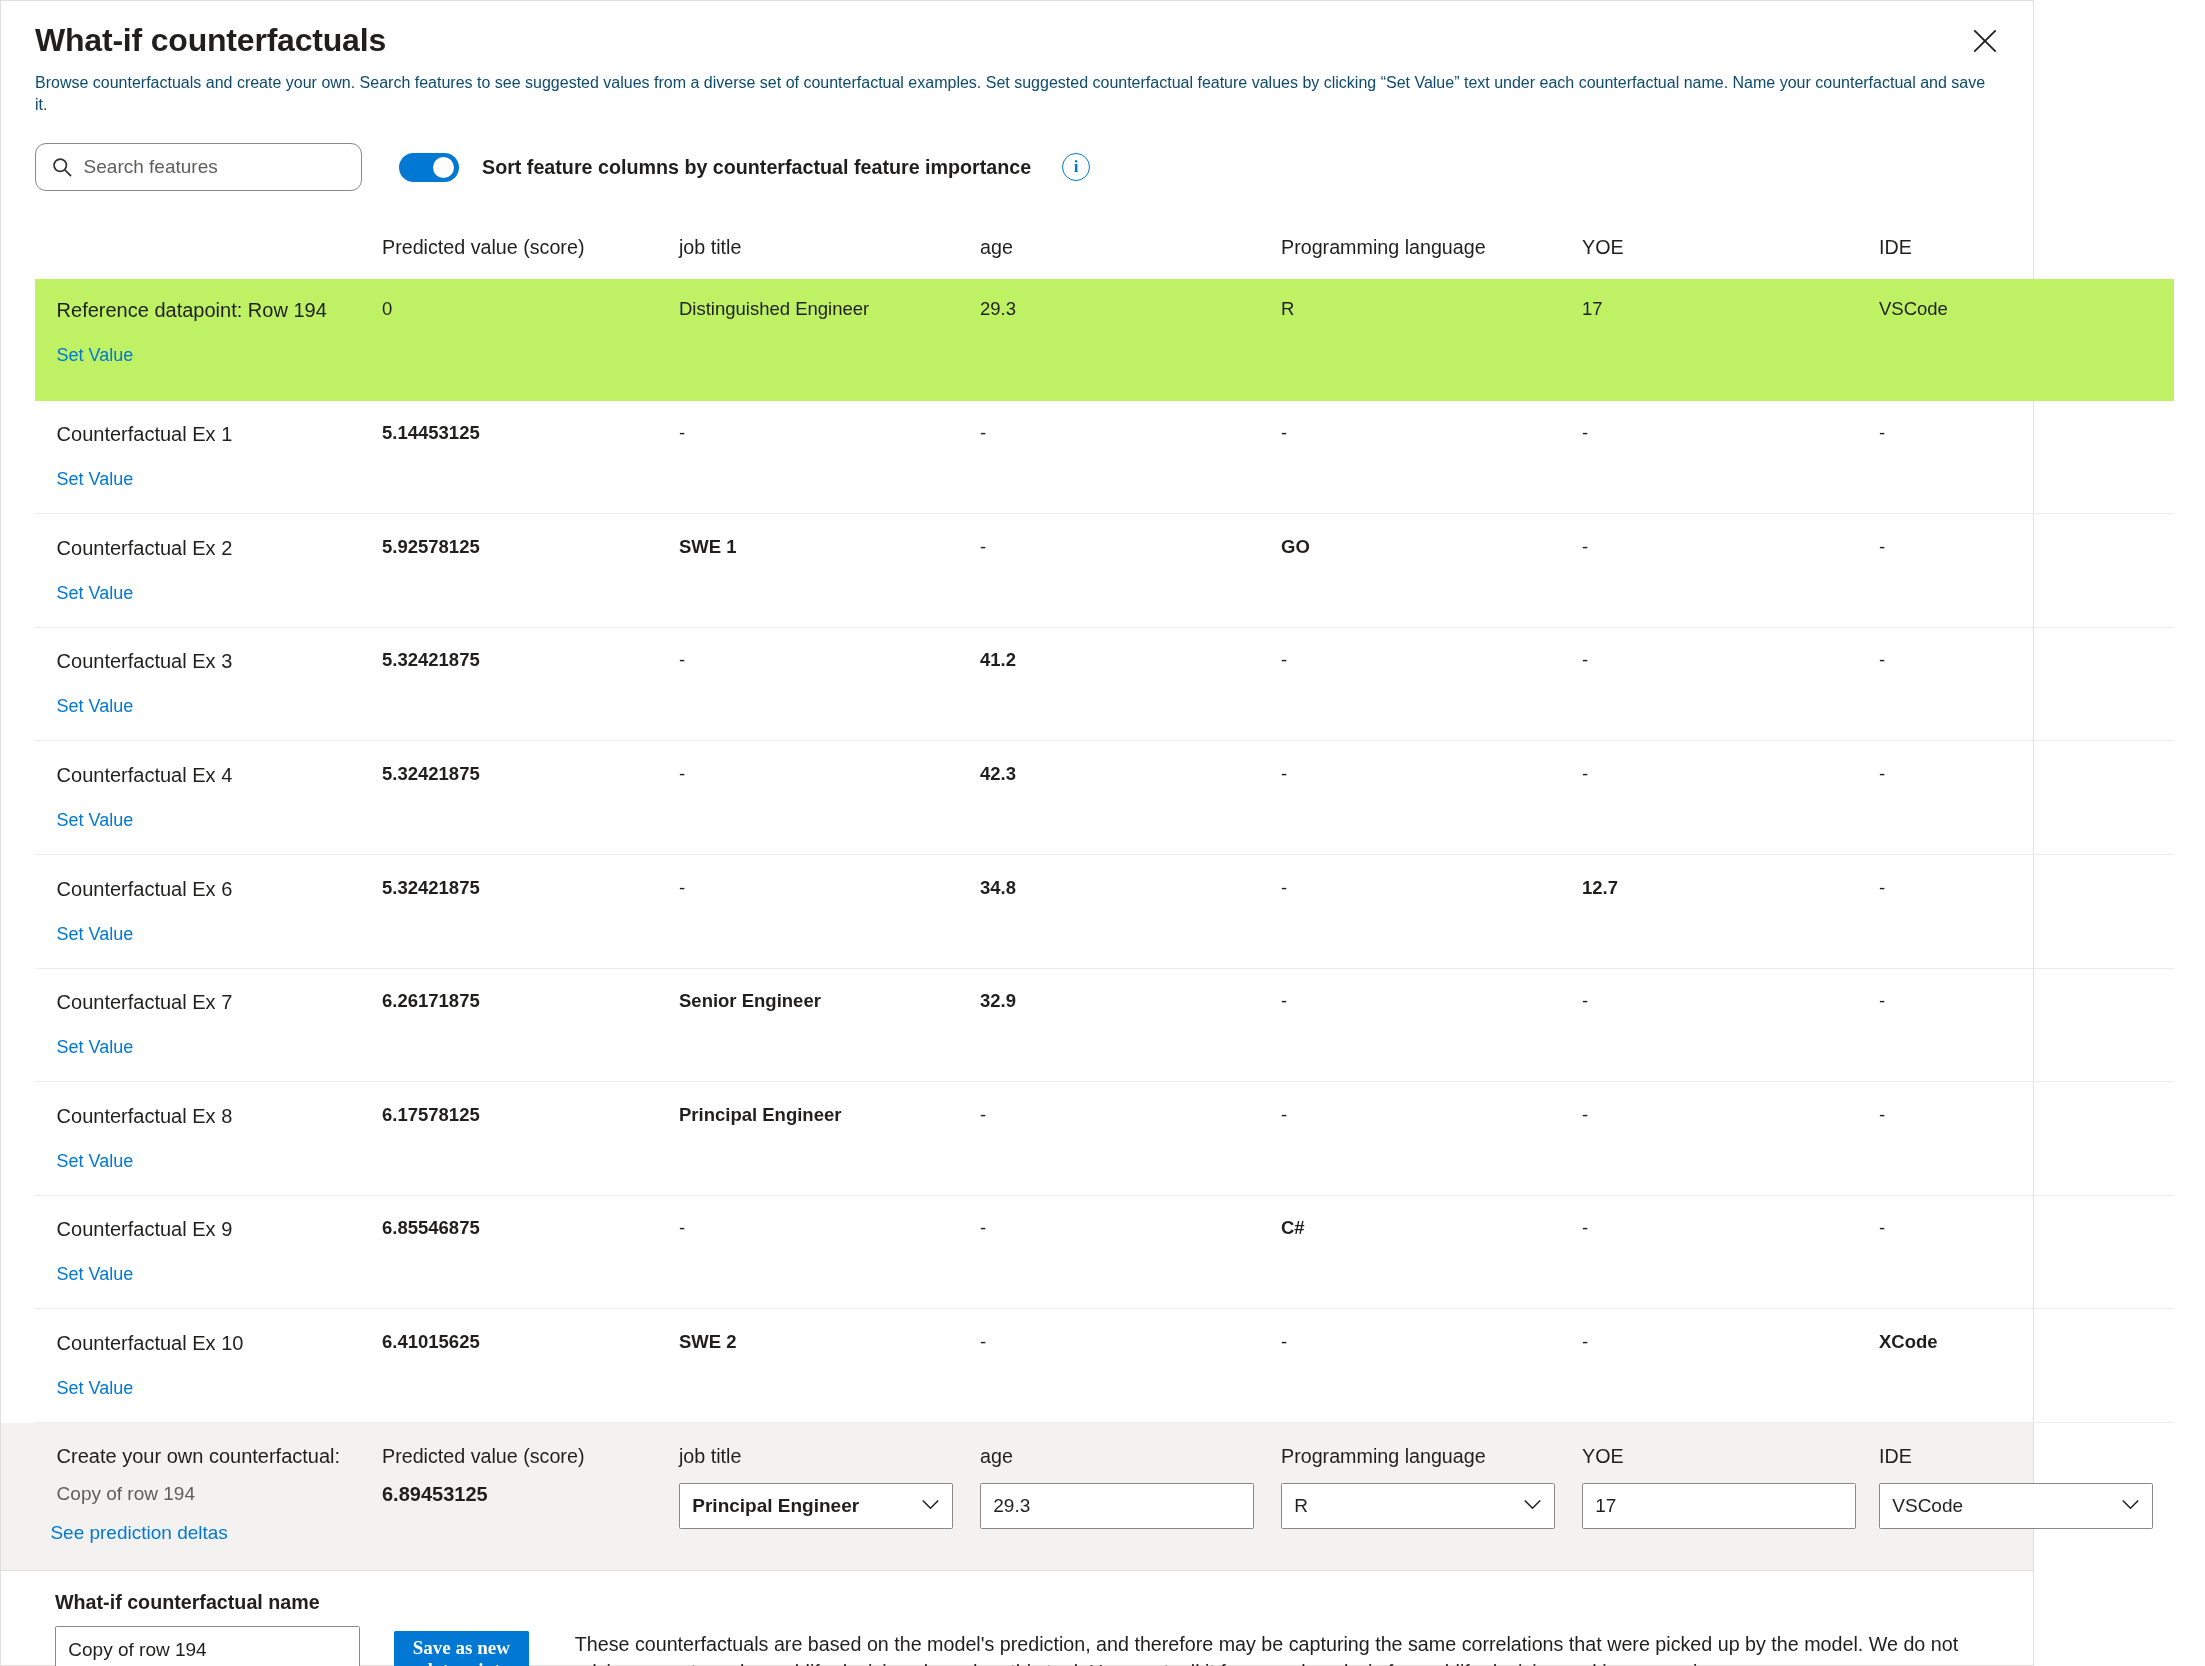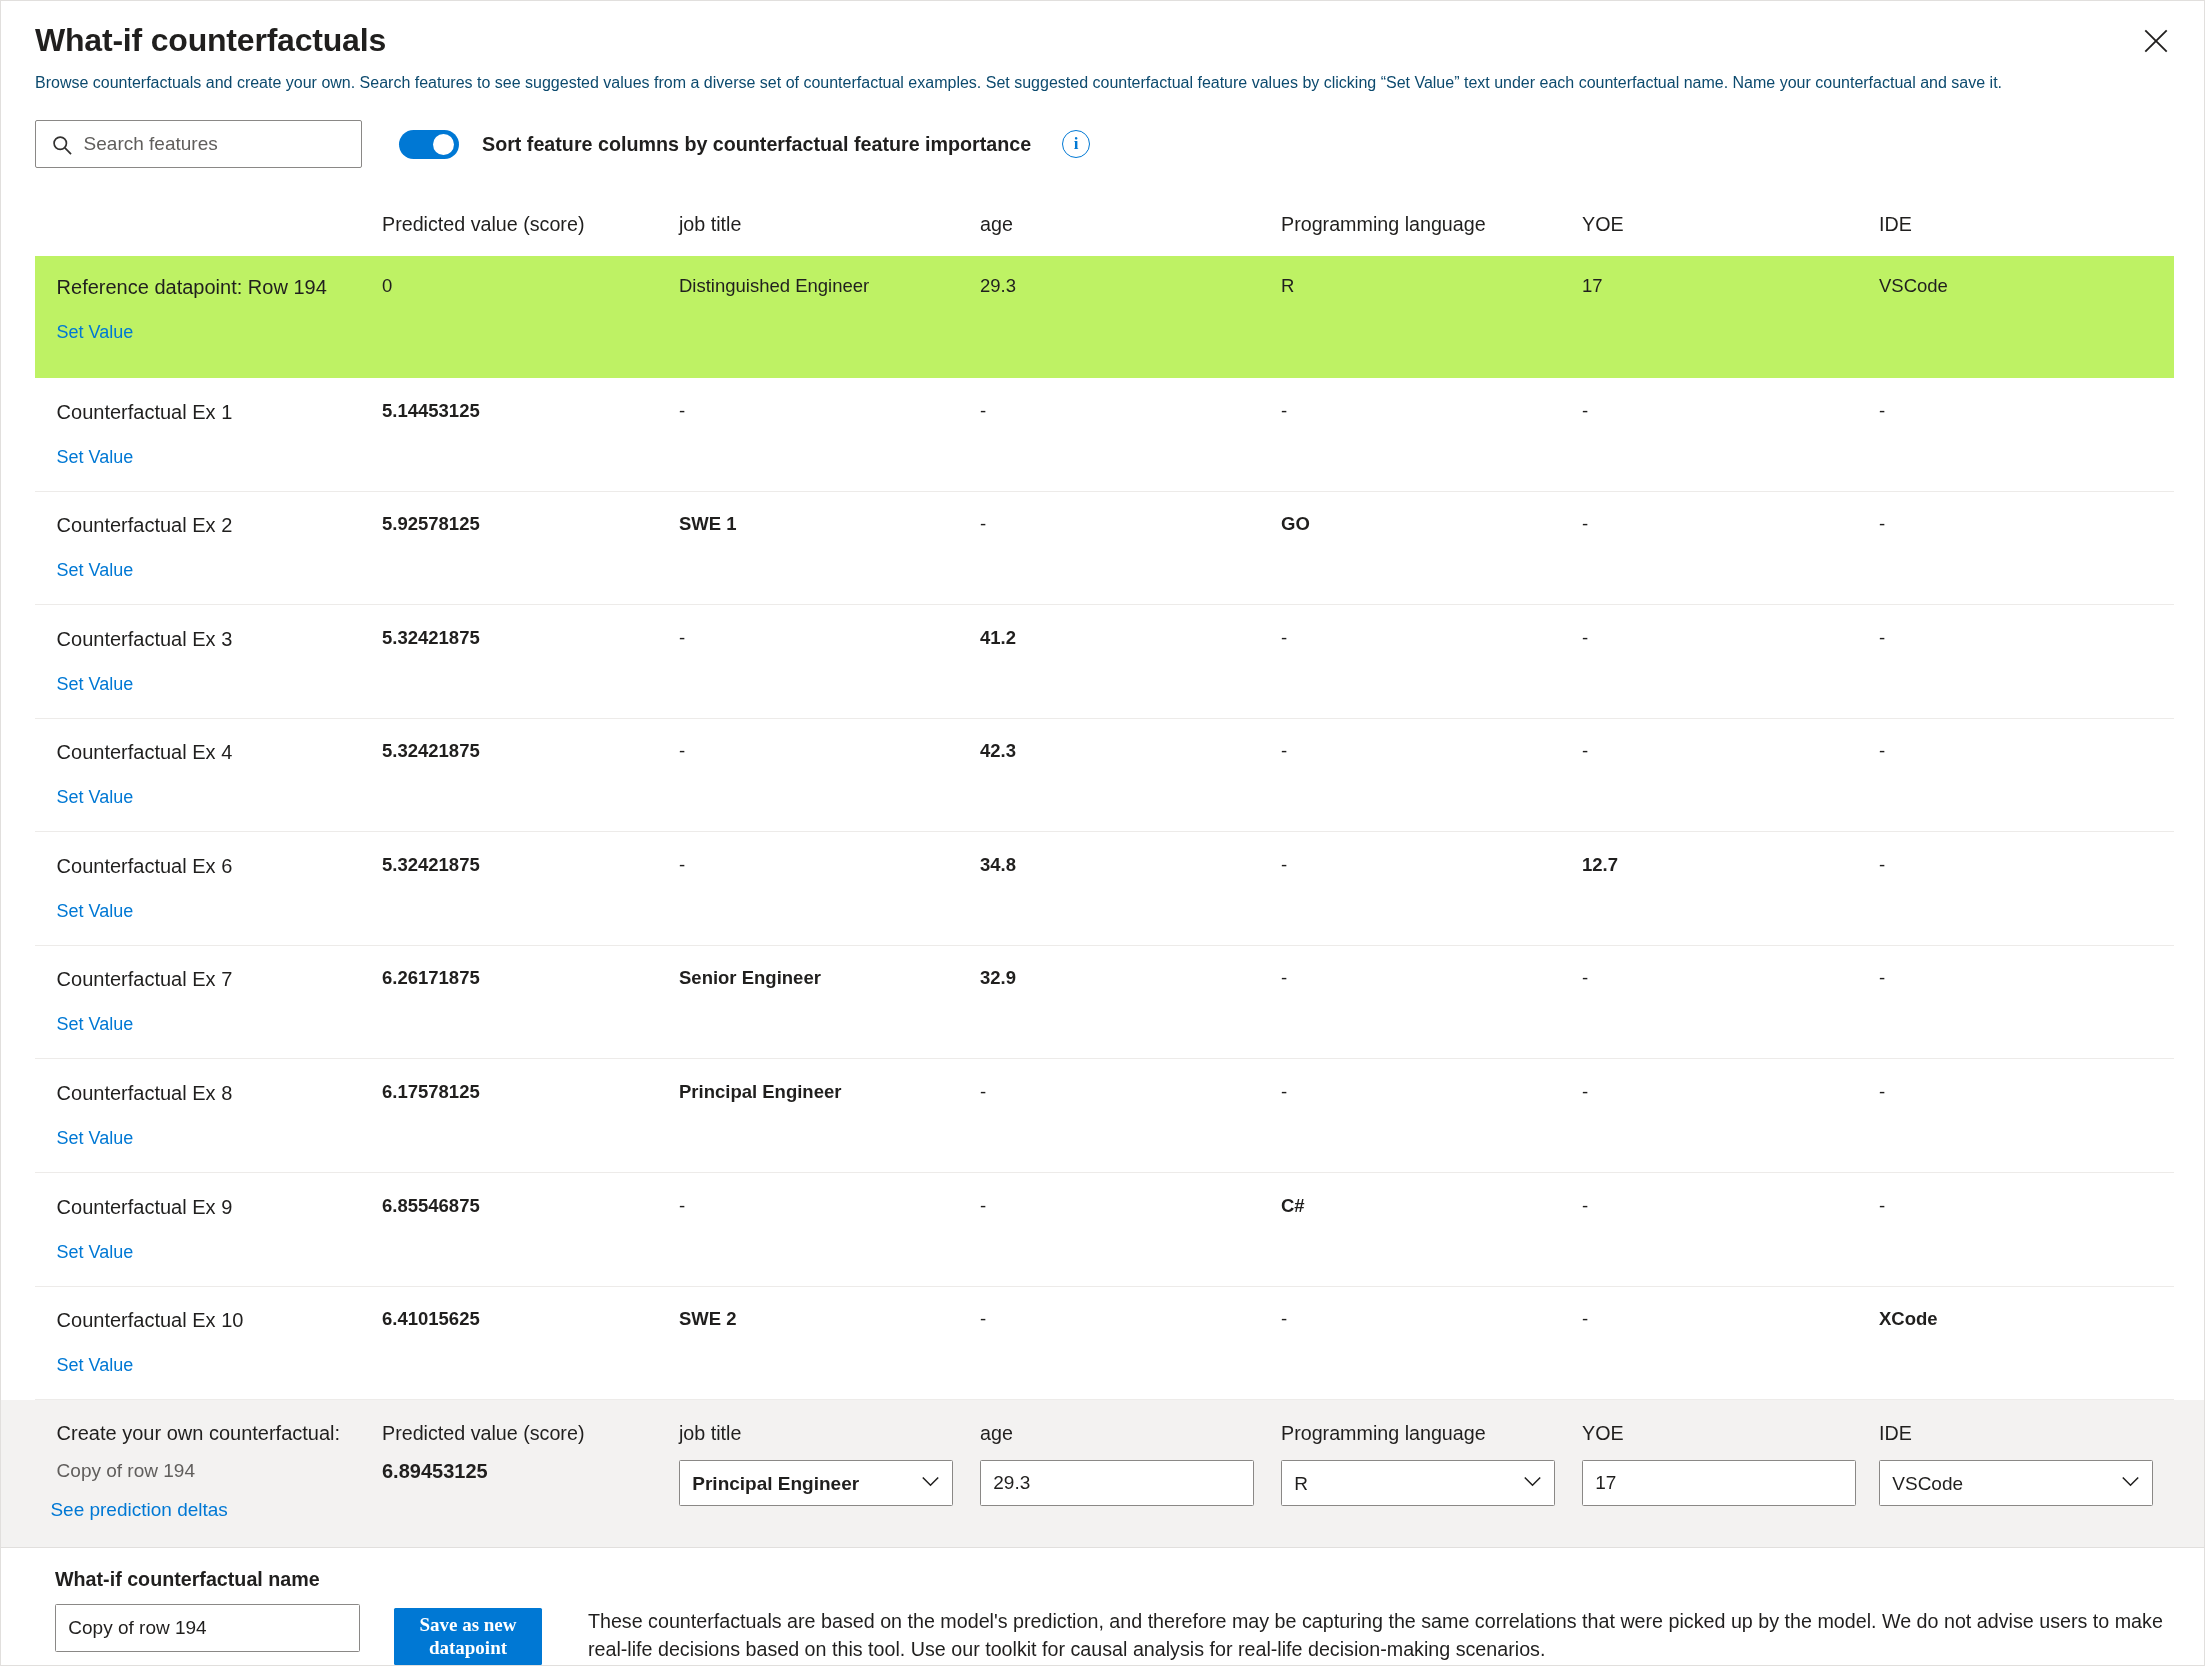--- a/index.html
+++ b/index.html
@@ -10,21 +10,21 @@
     font-family: "Liberation Sans", sans-serif;
     color: #201f1e;
   }
   body {
     width: 2205px;
     height: 1666px;
     overflow: hidden;
   }
   .panel {
     position: relative;
-    width: 2205px;
+    width: 2034px;
     height: 1666px;
     background: #ffffff;
     border: 1.5px solid #e1dfdd;
     padding: 0;
   }
   
   .header {
     padding: 20px 34px 0 34px;
   }
   .title {
@@ -61,21 +61,21 @@
   
   .controls {
     display: flex;
     align-items: center;
     padding: 26px 34px 0 34px;
   }
   .search-box {
     width: 327px;
     height: 48px;
     border: 0.8px solid #8a8886;
-    border-radius: 2px;
+    border-radius: 11px;
     display: flex;
     align-items: center;
     padding: 0 12.3px;
     background: #fff;
   }
   .search-icon {
     width: 26px;
     height: 26px;
     display: flex;
     align-items: center;

